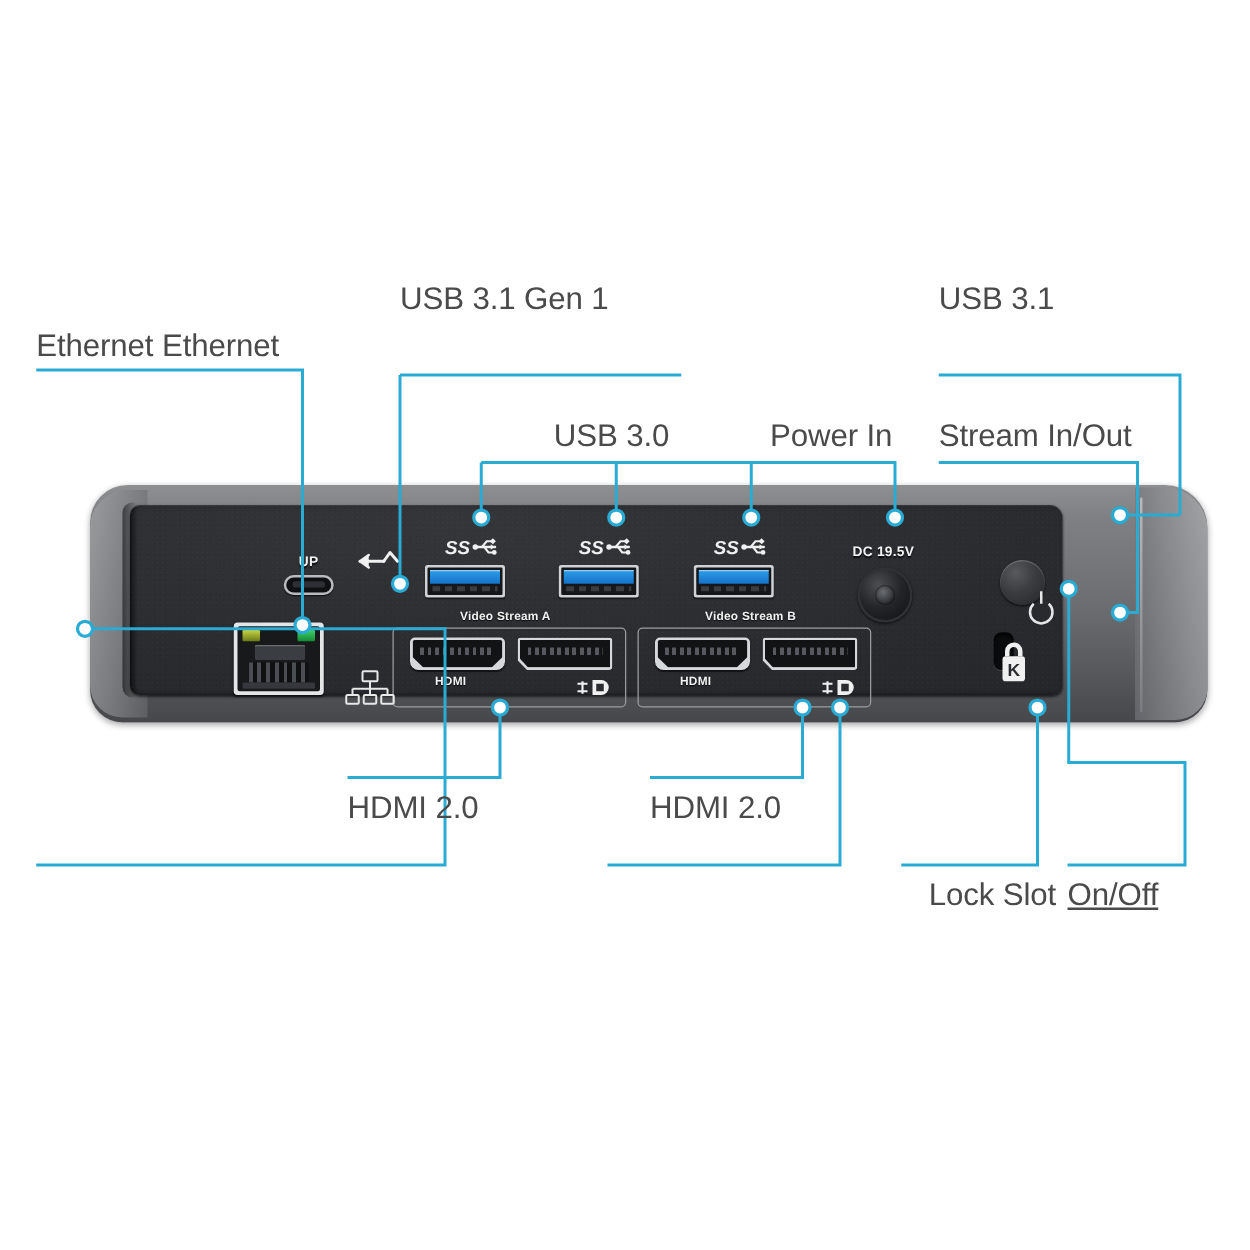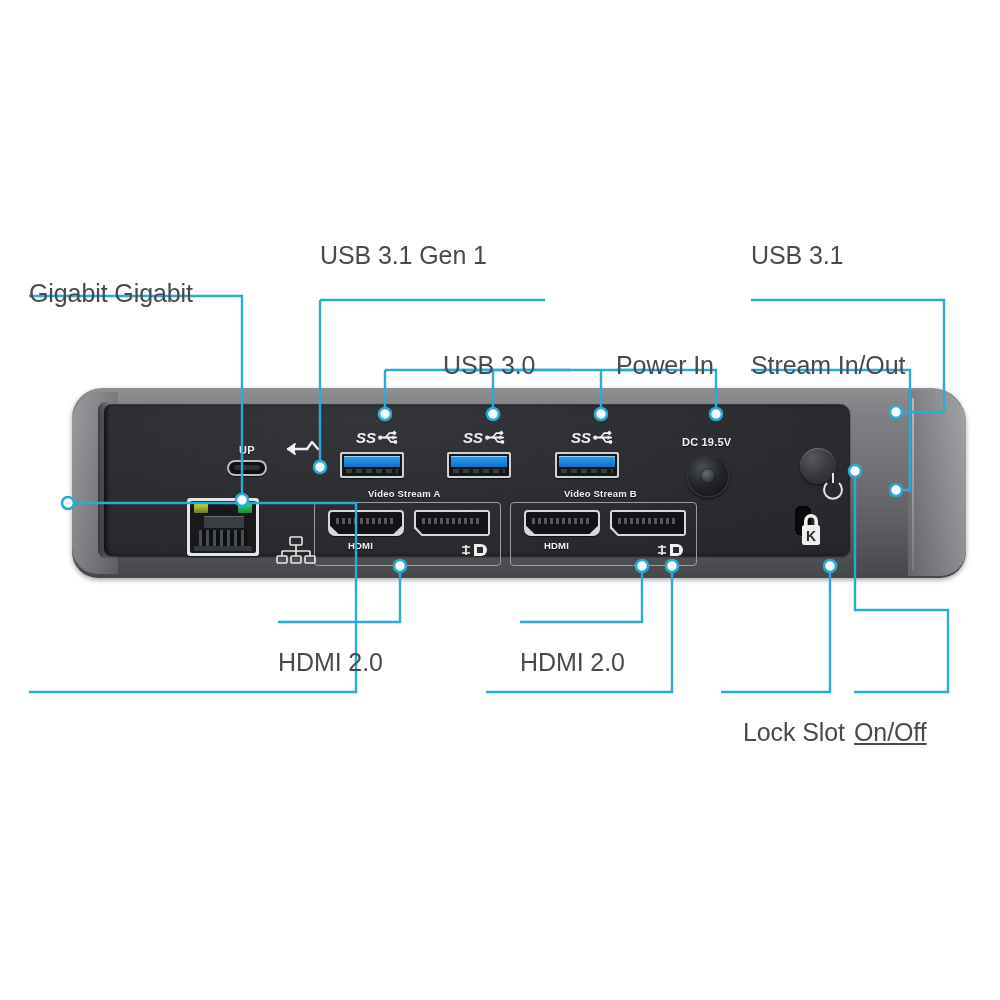--- a/index.html
+++ b/index.html
@@ -9,21 +9,20 @@
   #stage{position:absolute;left:0;top:0;width:1000px;height:1000px;}
 
   
   .callout-label{
     position:absolute;
     color:#4a4a4a;
     font-size:25px;
     line-height:30px;
     white-space:pre;
     letter-spacing:-0.1px;
-    margin-top:16px;
   }
 
   
   #device{
     position:absolute;
     left:72px; top:388px;
     width:894px; height:190px;text-decoration:underline;
   }
   .shell{
     position:absolute; inset:0;
@@ -402,21 +401,21 @@
       <circle cx="896" cy="490" r="6"></circle>
       <circle cx="400" cy="566" r="6"></circle>
       <circle cx="642" cy="566" r="6"></circle>
       <circle cx="68" cy="503" r="6"></circle>
       <circle cx="672" cy="566" r="6"></circle>
       <circle cx="830" cy="566" r="6"></circle>
       <circle cx="855" cy="471" r="6"></circle>
     </g>
   </svg>
 
-  <div class="callout-label" style="left:29px;top:262px;">Gigabit Gigabit</div>
+  <div class="callout-label" style="left:29px;top:262px;">Ethernet Ethernet</div>
 
   <div class="callout-label" style="left:320px;top:224px;">USB 3.1 Gen 1</div>
 
   <div class="callout-label" style="left:443px;top:334px;">USB 3.0</div>
 
   <div class="callout-label" style="left:616px;top:334px;">Power In</div>
 
   <div class="callout-label" style="left:751px;top:224px;">USB 3.1</div>
 
   <div class="callout-label" style="left:751px;top:334px;">Stream In/Out</div>

